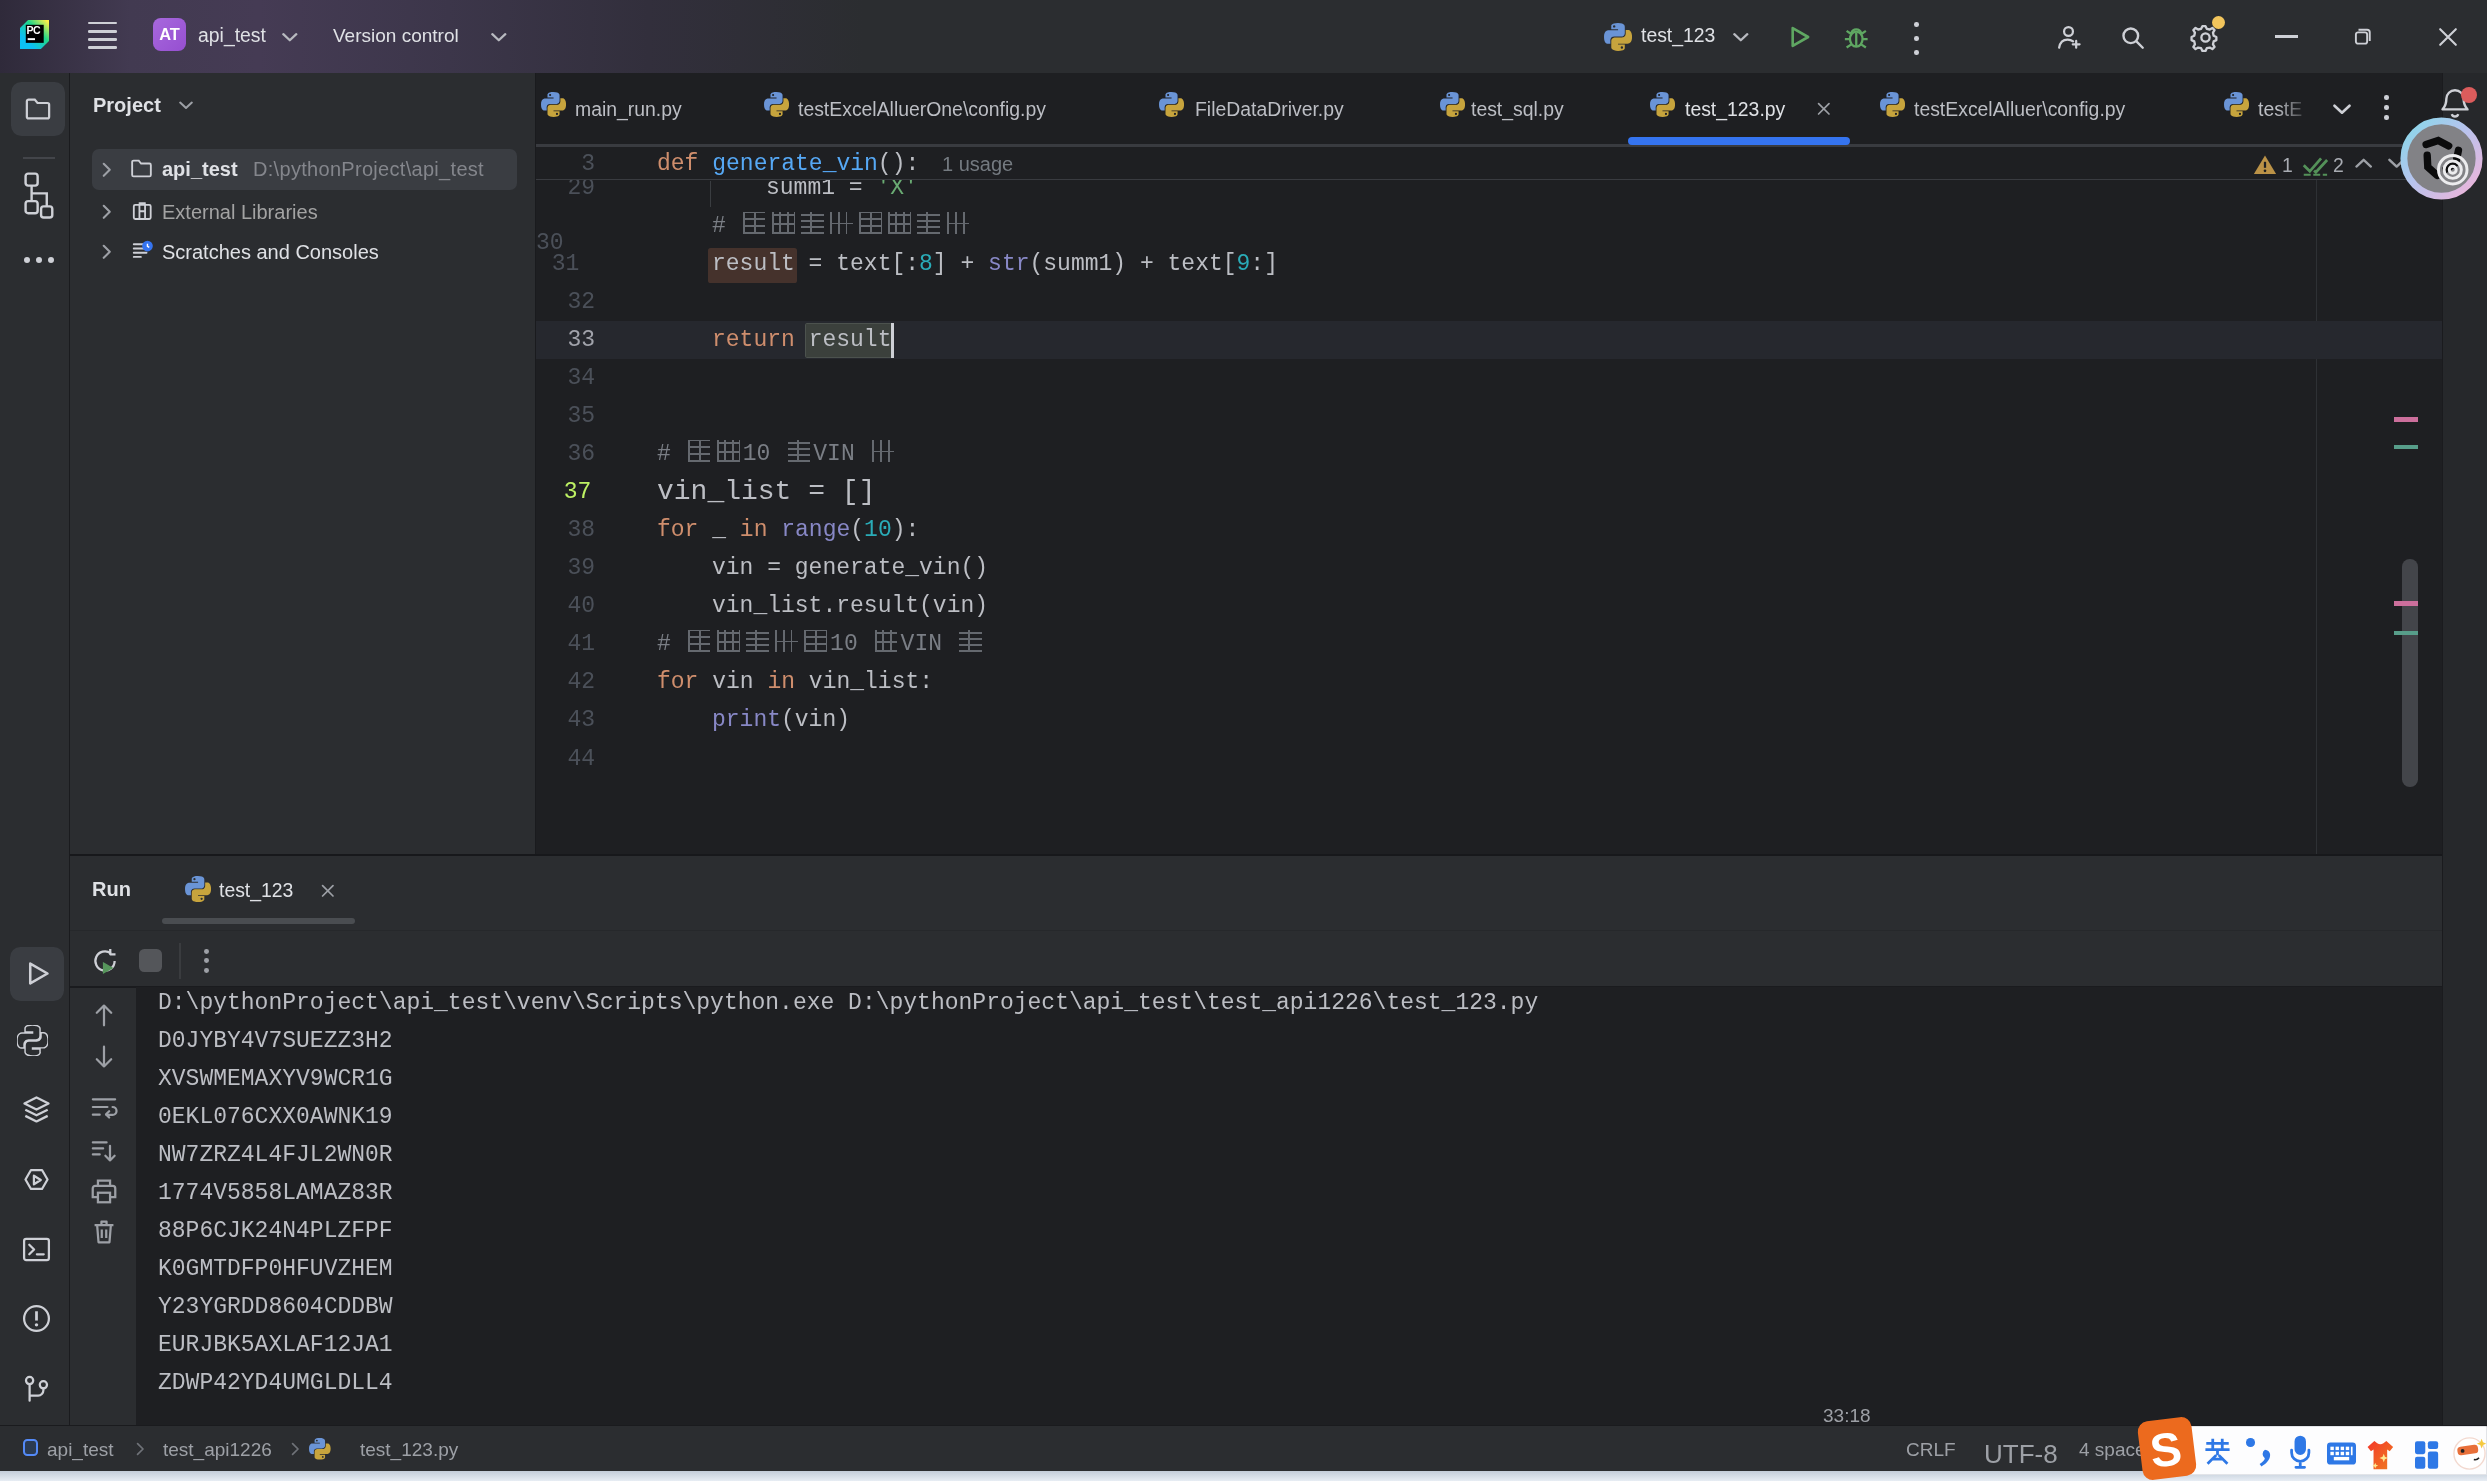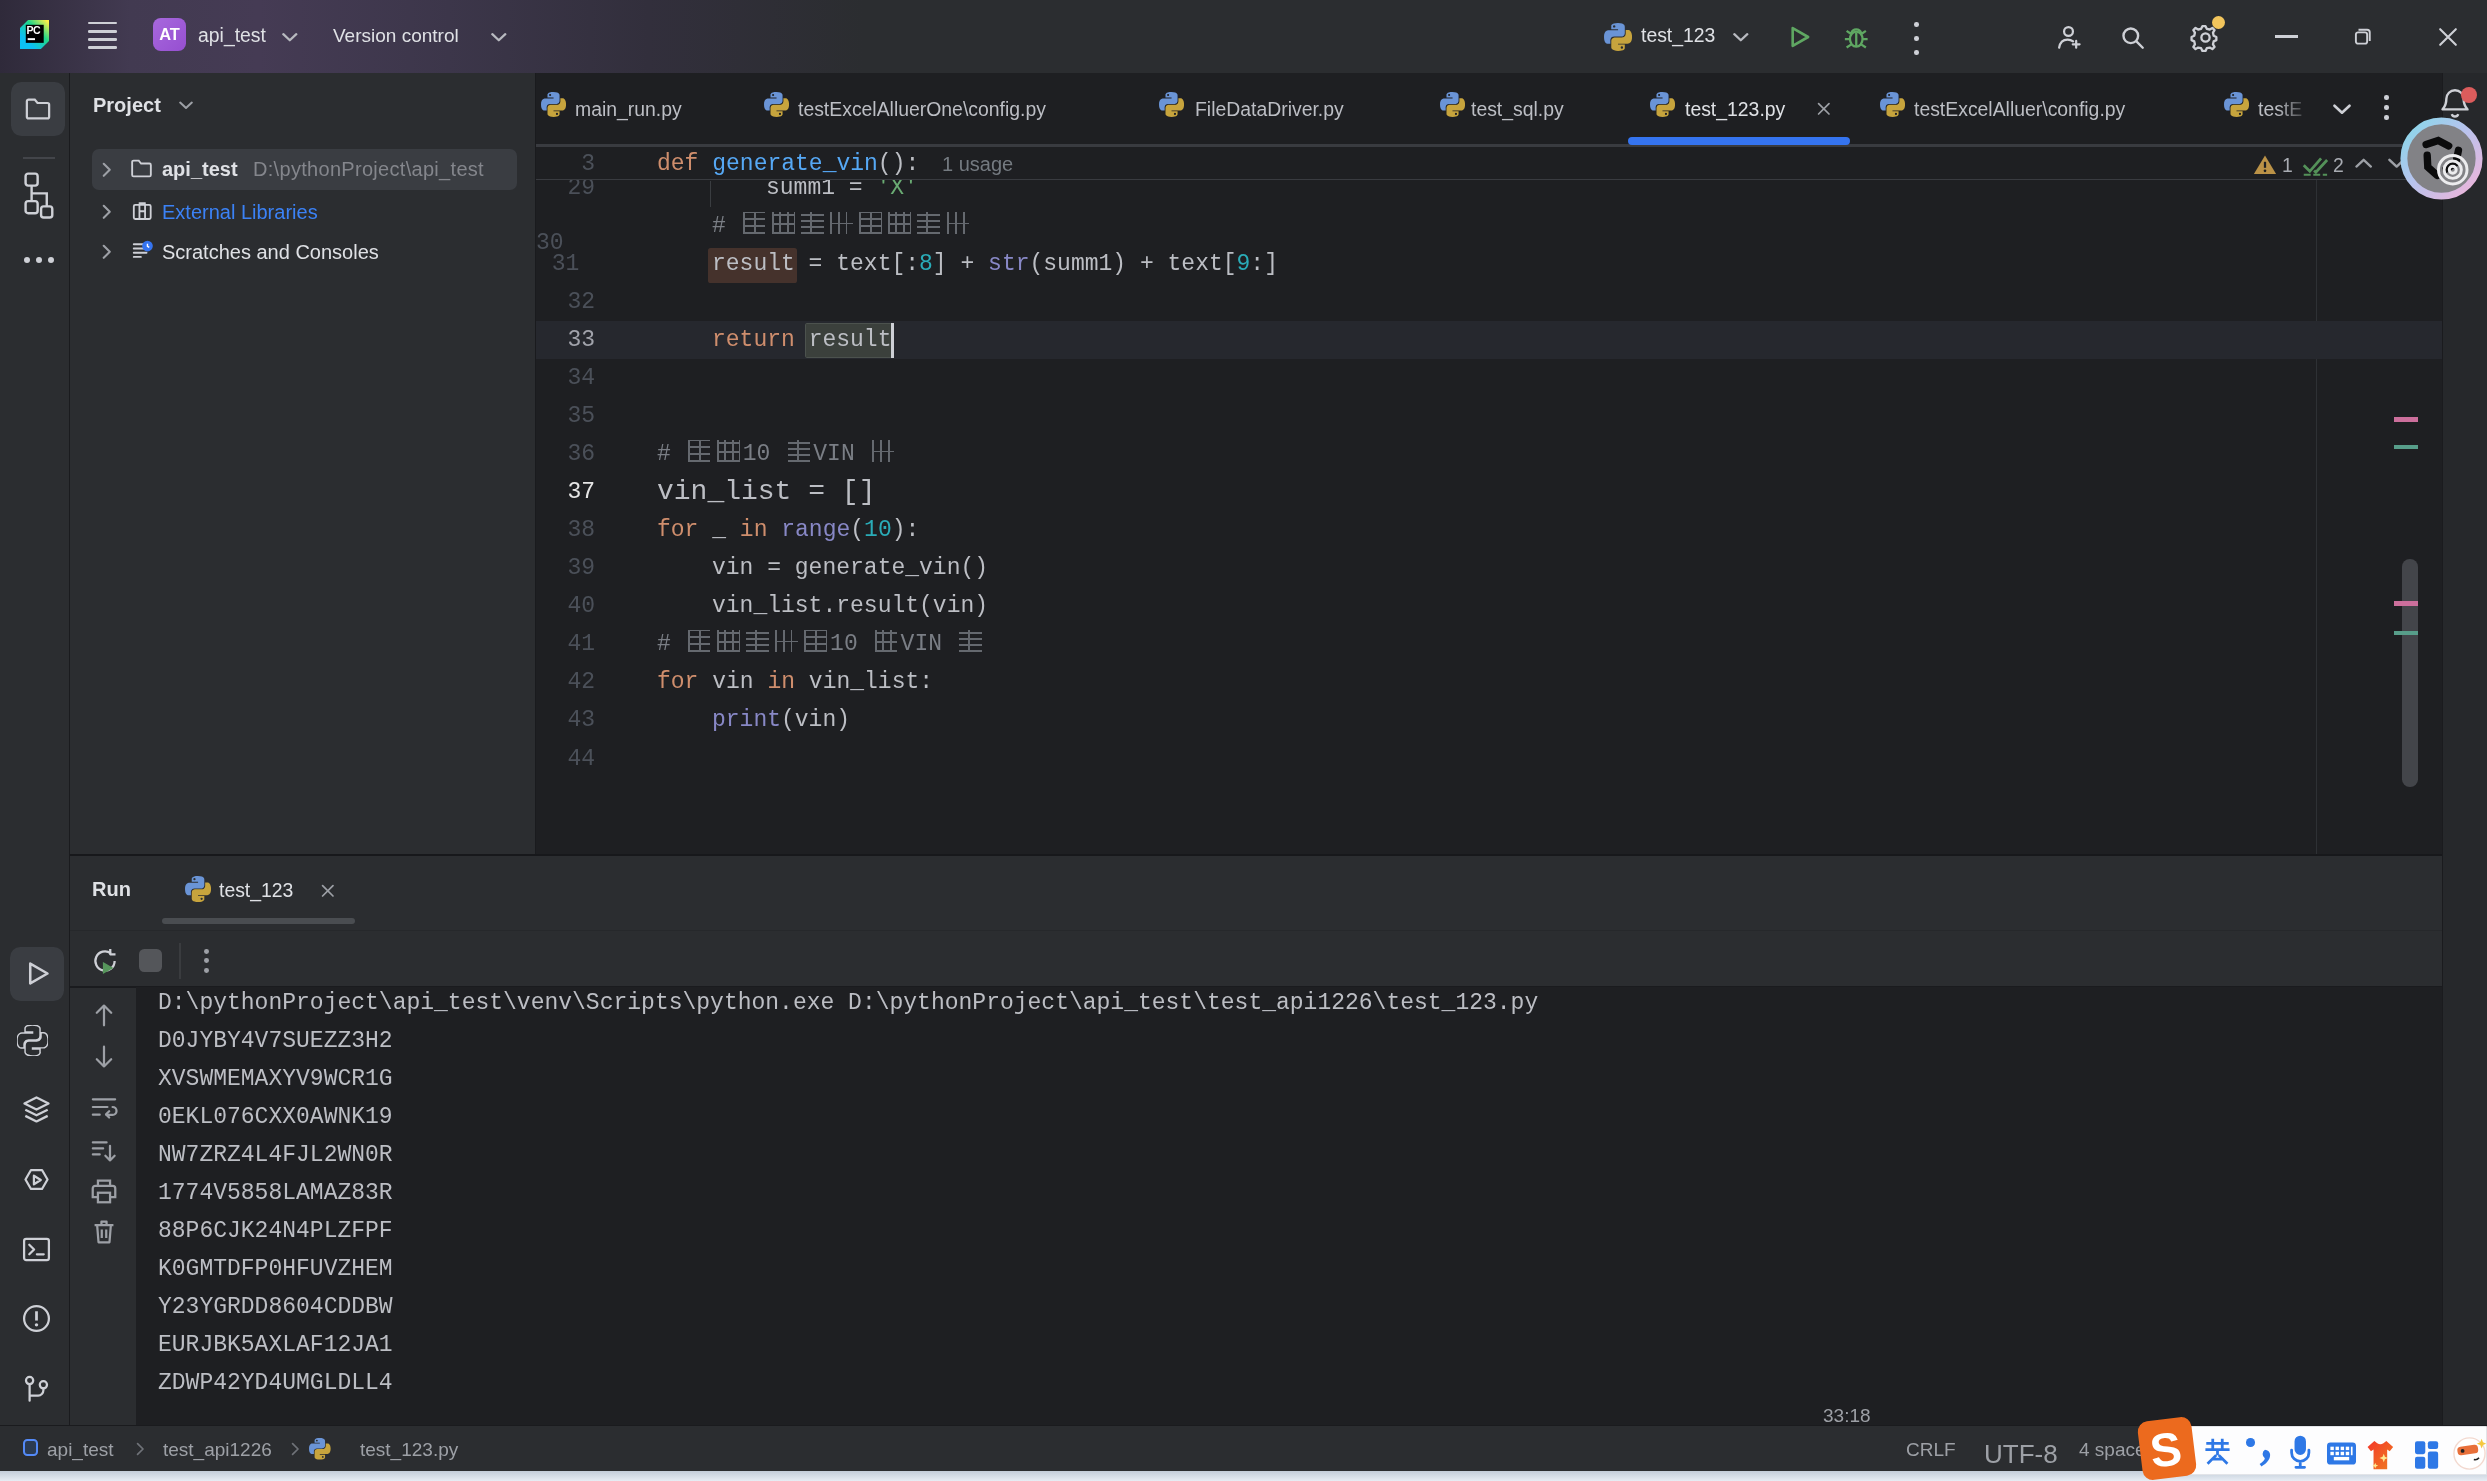--- a/index.html
+++ b/index.html
@@ -146,21 +146,21 @@
 <div class="abs" style="left:162px;top:158px;font-size:20px;font-weight:bold;color:#dfe1e5">api_test</div>
 <div class="abs" style="left:253px;top:158px;font-size:20px;letter-spacing:0.3px;color:#84868c">D:\pythonProject\api_test</div>
 <svg class="abs" style="left:102px;top:204px" width="9.5" height="15.6" viewBox="0 0 11 18">
     <path d="M2 2 9 9 2 16" fill="none" stroke="#9da0a6" stroke-width="2.4" stroke-linecap="round" stroke-linejoin="round"></path>
   </svg>
 <svg class="abs" style="left:131px;top:200px" width="22.5" height="22.5" viewBox="0 0 16 16" fill="none" stroke="#ced0d6" stroke-width="1.3">
     <rect x="2" y="3.5" width="12" height="10" rx="1"></rect>
     <path d="M6 3.5v10M10 3.5v10M6 8h4"></path>
     <path d="M6 2.2h4" stroke-linecap="round"></path>
   </svg>
-<div class="abs" style="left:162px;top:201px;font-size:20px;color:#3b82f6">External Libraries</div>
+<div class="abs" style="left:162px;top:201px;font-size:20px;color:#a3a3a3">External Libraries</div>
 <svg class="abs" style="left:102px;top:244px" width="9.5" height="15.6" viewBox="0 0 11 18">
     <path d="M2 2 9 9 2 16" fill="none" stroke="#9da0a6" stroke-width="2.4" stroke-linecap="round" stroke-linejoin="round"></path>
   </svg>
 <svg class="abs" style="left:131px;top:240px" width="22.5" height="22.5" viewBox="0 0 16 16">
     <g fill="none" stroke="#ced0d6" stroke-width="1.4" stroke-linecap="round">
       <path d="M2 3h9M2 6h7M2 9h9M2 12h5"></path>
     </g>
     <circle cx="11.7" cy="4.3" r="3.8" fill="#3574f0"></circle>
     <path d="M11.7 2.6v1.9l1.3.8" stroke="#fff" stroke-width="1" fill="none"></path>
   </svg>
@@ -224,21 +224,21 @@
 <div class="abs mono" style="left:712px;top:207px;height:38px;line-height:38px;font-size:23px;white-space:pre"><span style="color:#7a7e85"># </span><span style="display:inline-block;width:22.5px;height:21.6px;margin:0 3.3px;vertical-align:-1.7px;background:repeating-linear-gradient(0deg,#7a7e85 0 1.9px,transparent 1.9px 7px),repeating-linear-gradient(90deg,#7a7e85 0 1.9px,transparent 1.9px 10.8px);opacity:.78"></span><span style="display:inline-block;width:22.5px;height:21.6px;margin:0 3.3px;vertical-align:-1.7px;background:repeating-linear-gradient(0deg,#7a7e85 0 1.9px,transparent 1.9px 9px),repeating-linear-gradient(90deg,#7a7e85 0 1.9px,transparent 1.9px 7.3px);opacity:.78"></span><span style="display:inline-block;width:22.5px;height:21.6px;margin:0 3.3px;vertical-align:-1.7px;background:repeating-linear-gradient(0deg,#7a7e85 0 1.9px,transparent 1.9px 5.9px),linear-gradient(90deg,transparent 0 9.5px,#7a7e85 9.5px 11.4px,transparent 11.4px);opacity:.78"></span><span style="display:inline-block;width:22.5px;height:21.6px;margin:0 3.3px;vertical-align:-1.7px;background:repeating-linear-gradient(90deg,#7a7e85 0 1.9px,transparent 1.9px 7.8px),linear-gradient(0deg,transparent 0 9.5px,#7a7e85 9.5px 11.4px,transparent 11.4px);opacity:.78"></span><span style="display:inline-block;width:22.5px;height:21.6px;margin:0 3.3px;vertical-align:-1.7px;background:repeating-linear-gradient(0deg,#7a7e85 0 1.9px,transparent 1.9px 7px),repeating-linear-gradient(90deg,#7a7e85 0 1.9px,transparent 1.9px 10.8px);opacity:.78"></span><span style="display:inline-block;width:22.5px;height:21.6px;margin:0 3.3px;vertical-align:-1.7px;background:repeating-linear-gradient(0deg,#7a7e85 0 1.9px,transparent 1.9px 9px),repeating-linear-gradient(90deg,#7a7e85 0 1.9px,transparent 1.9px 7.3px);opacity:.78"></span><span style="display:inline-block;width:22.5px;height:21.6px;margin:0 3.3px;vertical-align:-1.7px;background:repeating-linear-gradient(0deg,#7a7e85 0 1.9px,transparent 1.9px 5.9px),linear-gradient(90deg,transparent 0 9.5px,#7a7e85 9.5px 11.4px,transparent 11.4px);opacity:.78"></span><span style="display:inline-block;width:22.5px;height:21.6px;margin:0 3.3px;vertical-align:-1.7px;background:repeating-linear-gradient(90deg,#7a7e85 0 1.9px,transparent 1.9px 7.8px),linear-gradient(0deg,transparent 0 9.5px,#7a7e85 9.5px 11.4px,transparent 11.4px);opacity:.78"></span></div>
 <div class="abs mono" style="left:536px;top:245px;width:59px;height:38px;line-height:38px;font-size:23px;color:#4b5059;text-align:center">31</div>
 <div class="abs mono" style="left:712px;top:245px;height:38px;line-height:38px;font-size:23px;white-space:pre"><span style="color:#bcbec4">result = text[:</span><span style="color:#2aacb8">8</span><span style="color:#bcbec4">] + </span><span style="color:#8888c6">str</span><span style="color:#bcbec4">(summ1) + text[</span><span style="color:#2aacb8">9</span><span style="color:#bcbec4">:]</span></div>
 <div class="abs mono" style="left:536px;top:283px;width:59px;height:38px;line-height:38px;font-size:23px;color:#4b5059;text-align:right">32</div>
 <div class="abs mono" style="left:536px;top:321px;width:59px;height:38px;line-height:38px;font-size:23px;color:#a1a3ab;text-align:right">33</div>
 <div class="abs mono" style="left:712px;top:321px;height:38px;line-height:38px;font-size:23px;white-space:pre"><span style="color:#cf8e6d">return</span><span style="color:#bcbec4"> result</span></div>
 <div class="abs mono" style="left:536px;top:359px;width:59px;height:38px;line-height:38px;font-size:23px;color:#4b5059;text-align:right">34</div>
 <div class="abs mono" style="left:536px;top:397px;width:59px;height:38px;line-height:38px;font-size:23px;color:#4b5059;text-align:right">35</div>
 <div class="abs mono" style="left:536px;top:435px;width:59px;height:38px;line-height:38px;font-size:23px;color:#4b5059;text-align:right">36</div>
 <div class="abs mono" style="left:657px;top:435px;height:38px;line-height:38px;font-size:23px;white-space:pre"><span style="color:#7a7e85"># </span><span style="display:inline-block;width:22.5px;height:21.6px;margin:0 3.3px;vertical-align:-1.7px;background:repeating-linear-gradient(0deg,#7a7e85 0 1.9px,transparent 1.9px 7px),repeating-linear-gradient(90deg,#7a7e85 0 1.9px,transparent 1.9px 10.8px);opacity:.78"></span><span style="display:inline-block;width:22.5px;height:21.6px;margin:0 3.3px;vertical-align:-1.7px;background:repeating-linear-gradient(0deg,#7a7e85 0 1.9px,transparent 1.9px 9px),repeating-linear-gradient(90deg,#7a7e85 0 1.9px,transparent 1.9px 7.3px);opacity:.78"></span><span style="color:#7a7e85">10 </span><span style="display:inline-block;width:22.5px;height:21.6px;margin:0 3.3px;vertical-align:-1.7px;background:repeating-linear-gradient(0deg,#7a7e85 0 1.9px,transparent 1.9px 5.9px),linear-gradient(90deg,transparent 0 9.5px,#7a7e85 9.5px 11.4px,transparent 11.4px);opacity:.78"></span><span style="color:#7a7e85">VIN </span><span style="display:inline-block;width:22.5px;height:21.6px;margin:0 3.3px;vertical-align:-1.7px;background:repeating-linear-gradient(90deg,#7a7e85 0 1.9px,transparent 1.9px 7.8px),linear-gradient(0deg,transparent 0 9.5px,#7a7e85 9.5px 11.4px,transparent 11.4px);opacity:.78"></span></div>
-<div class="abs mono" style="left:536px;top:473px;width:59px;height:38px;line-height:38px;font-size:23px;color:#e5e5e5;text-align:right">37</div>
+<div class="abs mono" style="left:548px;top:473px;width:59px;height:38px;line-height:38px;font-size:23px;color:#bef264;text-align:center">37</div>
 <div class="abs mono" style="left:657px;top:473px;height:38px;line-height:38px;font-size:28px;white-space:pre"><span style="color:#bcbec4">vin_list = []</span></div>
 <div class="abs mono" style="left:536px;top:511px;width:59px;height:38px;line-height:38px;font-size:23px;color:#4b5059;text-align:right">38</div>
 <div class="abs mono" style="left:657px;top:511px;height:38px;line-height:38px;font-size:23px;white-space:pre"><span style="color:#cf8e6d">for</span><span style="color:#bcbec4"> _ </span><span style="color:#cf8e6d">in</span><span style="color:#bcbec4"> </span><span style="color:#8888c6">range</span><span style="color:#bcbec4">(</span><span style="color:#2aacb8">10</span><span style="color:#bcbec4">):</span></div>
 <div class="abs mono" style="left:536px;top:549px;width:59px;height:38px;line-height:38px;font-size:23px;color:#4b5059;text-align:right">39</div>
 <div class="abs mono" style="left:712px;top:549px;height:38px;line-height:38px;font-size:23px;white-space:pre"><span style="color:#bcbec4">vin = generate_vin()</span></div>
 <div class="abs mono" style="left:536px;top:587px;width:59px;height:38px;line-height:38px;font-size:23px;color:#4b5059;text-align:right">40</div>
 <div class="abs mono" style="left:712px;top:587px;height:38px;line-height:38px;font-size:23px;white-space:pre"><span style="color:#bcbec4">vin_list.result(vin)</span></div>
 <div class="abs mono" style="left:536px;top:625px;width:59px;height:38px;line-height:38px;font-size:23px;color:#4b5059;text-align:right">41</div>
 <div class="abs mono" style="left:657px;top:625px;height:38px;line-height:38px;font-size:23px;white-space:pre"><span style="color:#7a7e85"># </span><span style="display:inline-block;width:22.5px;height:21.6px;margin:0 3.3px;vertical-align:-1.7px;background:repeating-linear-gradient(0deg,#7a7e85 0 1.9px,transparent 1.9px 7px),repeating-linear-gradient(90deg,#7a7e85 0 1.9px,transparent 1.9px 10.8px);opacity:.78"></span><span style="display:inline-block;width:22.5px;height:21.6px;margin:0 3.3px;vertical-align:-1.7px;background:repeating-linear-gradient(0deg,#7a7e85 0 1.9px,transparent 1.9px 9px),repeating-linear-gradient(90deg,#7a7e85 0 1.9px,transparent 1.9px 7.3px);opacity:.78"></span><span style="display:inline-block;width:22.5px;height:21.6px;margin:0 3.3px;vertical-align:-1.7px;background:repeating-linear-gradient(0deg,#7a7e85 0 1.9px,transparent 1.9px 5.9px),linear-gradient(90deg,transparent 0 9.5px,#7a7e85 9.5px 11.4px,transparent 11.4px);opacity:.78"></span><span style="display:inline-block;width:22.5px;height:21.6px;margin:0 3.3px;vertical-align:-1.7px;background:repeating-linear-gradient(90deg,#7a7e85 0 1.9px,transparent 1.9px 7.8px),linear-gradient(0deg,transparent 0 9.5px,#7a7e85 9.5px 11.4px,transparent 11.4px);opacity:.78"></span><span style="display:inline-block;width:22.5px;height:21.6px;margin:0 3.3px;vertical-align:-1.7px;background:repeating-linear-gradient(0deg,#7a7e85 0 1.9px,transparent 1.9px 7px),repeating-linear-gradient(90deg,#7a7e85 0 1.9px,transparent 1.9px 10.8px);opacity:.78"></span><span style="color:#7a7e85">10 </span><span style="display:inline-block;width:22.5px;height:21.6px;margin:0 3.3px;vertical-align:-1.7px;background:repeating-linear-gradient(0deg,#7a7e85 0 1.9px,transparent 1.9px 9px),repeating-linear-gradient(90deg,#7a7e85 0 1.9px,transparent 1.9px 7.3px);opacity:.78"></span><span style="color:#7a7e85">VIN </span><span style="display:inline-block;width:22.5px;height:21.6px;margin:0 3.3px;vertical-align:-1.7px;background:repeating-linear-gradient(0deg,#7a7e85 0 1.9px,transparent 1.9px 5.9px),linear-gradient(90deg,transparent 0 9.5px,#7a7e85 9.5px 11.4px,transparent 11.4px);opacity:.78"></span></div>
 <div class="abs mono" style="left:536px;top:663px;width:59px;height:38px;line-height:38px;font-size:23px;color:#4b5059;text-align:right">42</div>

